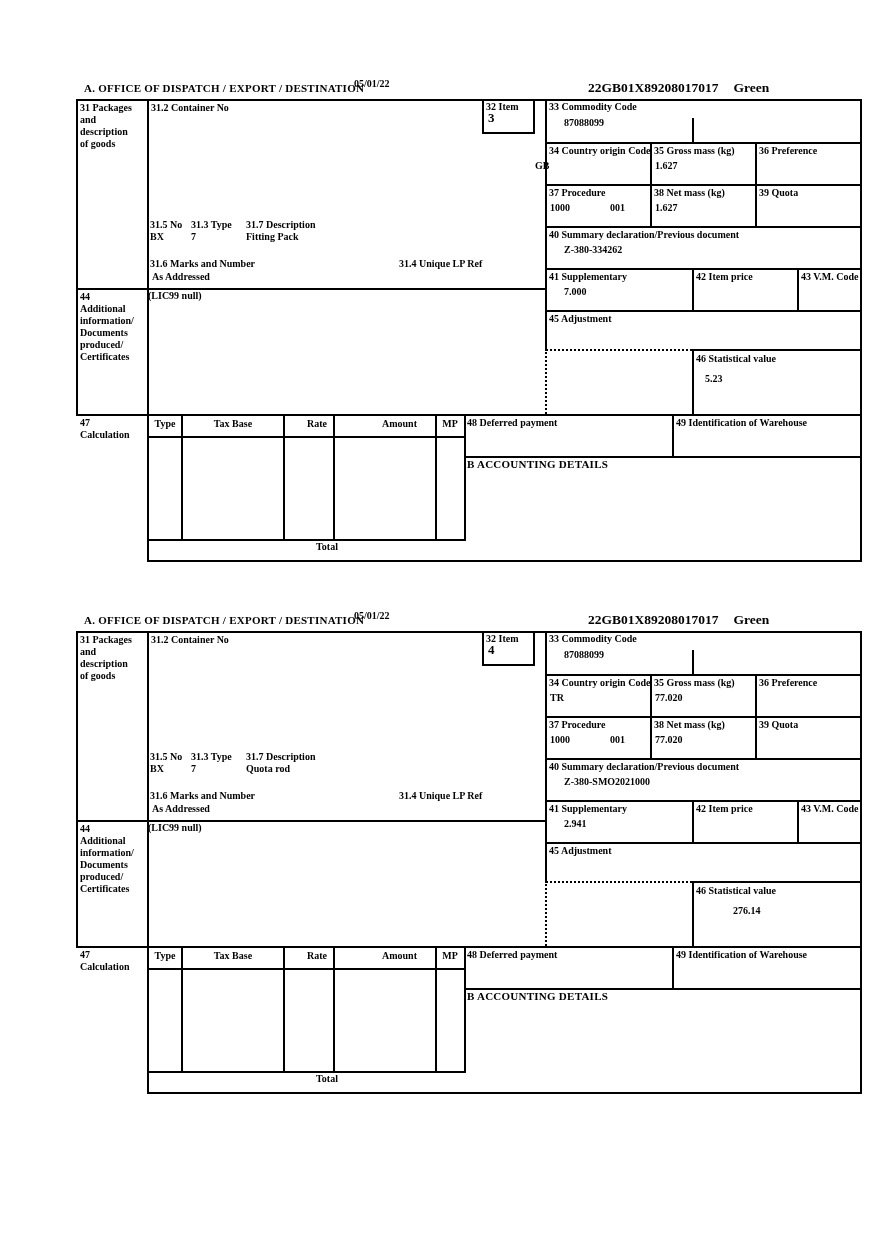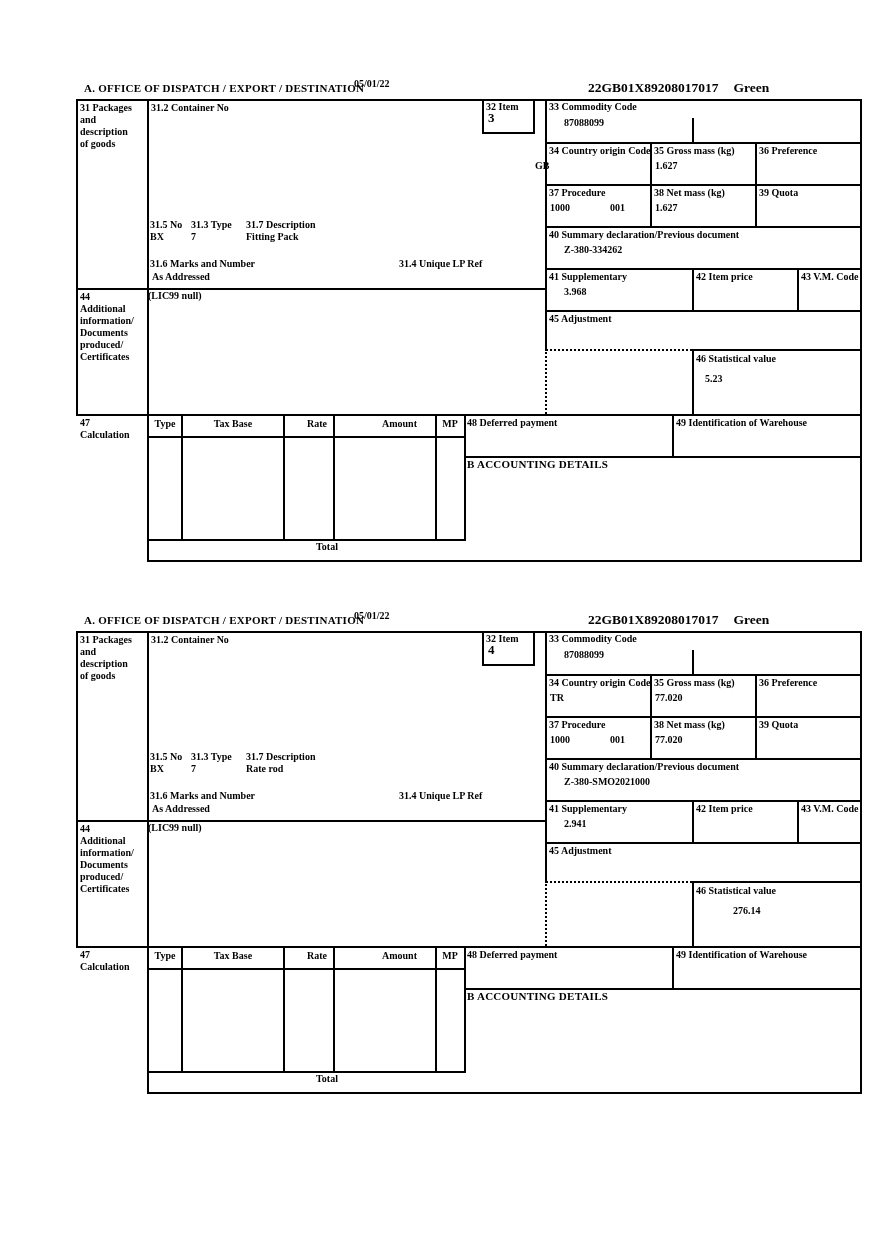--- a/index.html
+++ b/index.html
@@ -78,21 +78,21 @@
     <div class="val" style="left:550px;top:121px">1000</div>
     <div class="val" style="left:610px;top:121px">001</div>
     <div class="lbl" style="left:654px;top:106px">38 Net mass (kg)</div>
     <div class="val" style="left:655px;top:121px">1.627</div>
     <div class="lbl" style="left:759px;top:106px">39 Quota</div>
 
     <div class="lbl" style="left:549px;top:148px">40 Summary declaration/Previous document</div>
     <div class="val" style="left:564px;top:163px">Z-380-334262</div>
 
     <div class="lbl" style="left:549px;top:190px">41 Supplementary</div>
-    <div class="val" style="left:564px;top:205px">3.968</div>
+    <div class="val" style="left:564px;top:205px">7.000</div>
     <div class="lbl" style="left:696px;top:190px">42 Item price</div>
     <div class="lbl" style="left:801px;top:190px">43 V.M. Code</div>
 
     <div class="val" style="left:148px;top:209px">(LIC99 null)</div>
 
     <div class="lbl" style="left:549px;top:232px">45 Adjustment</div>
     <div class="lbl" style="left:696px;top:272px">46 Statistical value</div>
     <div class="val" style="left:705px;top:292px">5.23</div>
 
     <div class="lbl cell ctr" style="left:149px;top:337px;width:32px">Type</div>
@@ -163,21 +163,21 @@
 Certificates</div>
     <div class="lbl pre" style="left:80px;top:336px;width:64px;white-space:pre-line">47
 Calculation</div>
 
     <div class="lbl" style="left:151px;top:21px">31.2 Container No</div>
     <div class="lbl" style="left:150px;top:138px">31.5 No</div>
     <div class="lbl" style="left:191px;top:138px">31.3 Type</div>
     <div class="lbl" style="left:246px;top:138px">31.7 Description</div>
     <div class="val" style="left:150px;top:150px">BX</div>
     <div class="val" style="left:191px;top:150px">7</div>
-    <div class="val" style="left:246px;top:150px">Rate rod</div>
+    <div class="val" style="left:246px;top:150px">Quota rod</div>
     <div class="lbl" style="left:150px;top:177px">31.6 Marks and Number</div>
     <div class="lbl" style="left:399px;top:177px">31.4 Unique LP Ref</div>
     <div class="val" style="left:152px;top:190px">As Addressed</div>
 
     <div class="lbl" style="left:486px;top:20px">32 Item</div>
     <div class="val13" style="left:488px;top:29px">4</div>
 
     <div class="lbl" style="left:549px;top:20px">33 Commodity Code</div>
     <div class="val" style="left:564px;top:36px">87088099</div>
 

